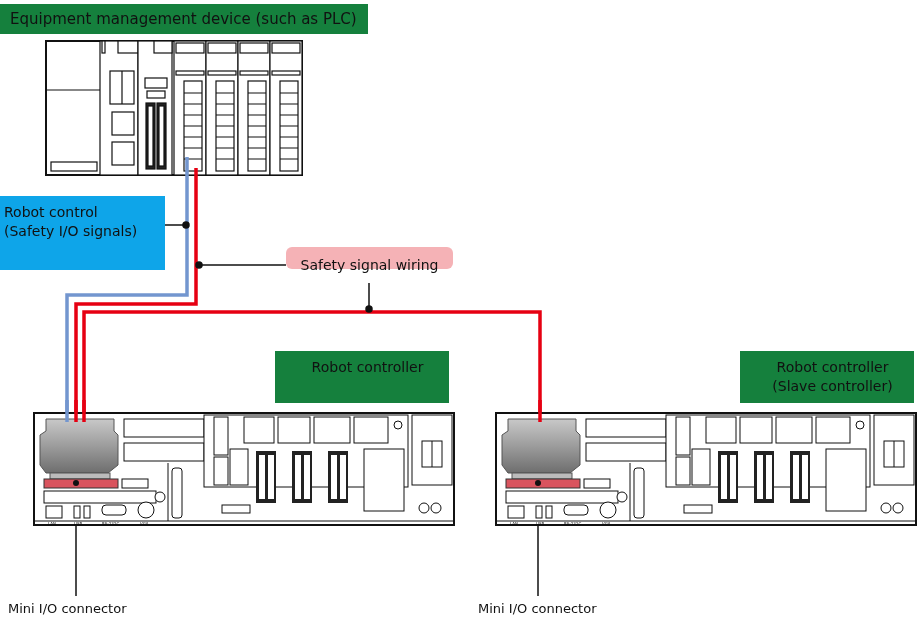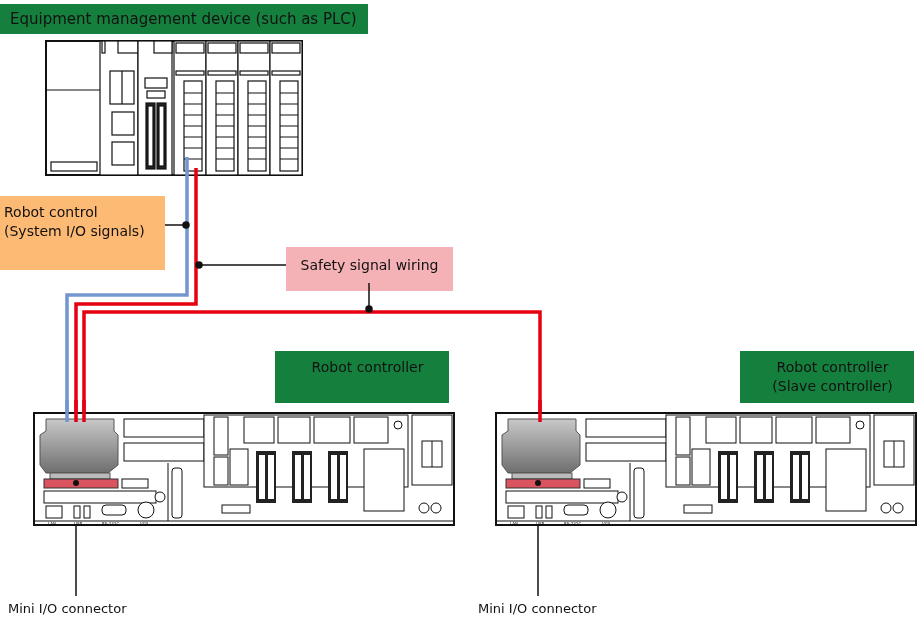--- a/index.html
+++ b/index.html
@@ -1,35 +1,35 @@
 <!DOCTYPE html>
 <html><head>
 <meta charset="utf-8">
 <style>
   html, body { margin:0; padding:0; background:#ffffff; }
   body { width:918px; height:620px; position:relative; overflow:hidden;
          font-family:"DejaVu Sans", sans-serif; color:#111; }
   .label { position:absolute; font-size:14px; line-height:19px; }
   .gray-box { background:#15803d; }
-  .blue-box { background:#fdba74; }
+  .blue-box { background:#0ea5e9; }
   .pink-box { background:#f5b2b6; }
   .center { text-align:center;padding-left:11px; }
   svg { position:absolute; left:0; top:0; }
 </style>
 </head>
 <body>
 
 <div class="label gray-box" style="left:0;top:4px;width:368px;height:30px;padding:0 0 0 10px;line-height:30px;box-sizing:border-box;font-size:15px;">Equipment management device (such as PLC)</div>
 
 <div class="label blue-box" style="left:0;top:196px;width:165px;height:74px;padding:7px 0 0 4px;box-sizing:border-box;font-size:14px;line-height:19px;">
   <div>Robot control</div>
-  <div>(System I/O signals)</div>
+  <div>(Safety I/O signals)</div>
 </div>
 
-<div class="label pink-box" style="left:286px;top:247px;width:167px;height:44px;line-height:36px;text-align:center;font-size:14px;">Safety signal wiring</div>
+<div class="label pink-box" style="left:286px;top:247px;width:167px;height:22px;line-height:36px;text-align:center;font-size:14px;border-radius:6px;">Safety signal wiring</div>
 
 <div class="label gray-box center" style="left:275px;top:351px;width:174px;height:52px;padding-top:7px;box-sizing:border-box;font-size:14px;">
   <div>Robot controller</div>
 </div>
 
 <div class="label gray-box center" style="left:740px;top:351px;width:174px;height:52px;padding-top:7px;box-sizing:border-box;font-size:14px;">
   <div>Robot controller</div>
   <div>(Slave controller)</div>
 </div>
 

